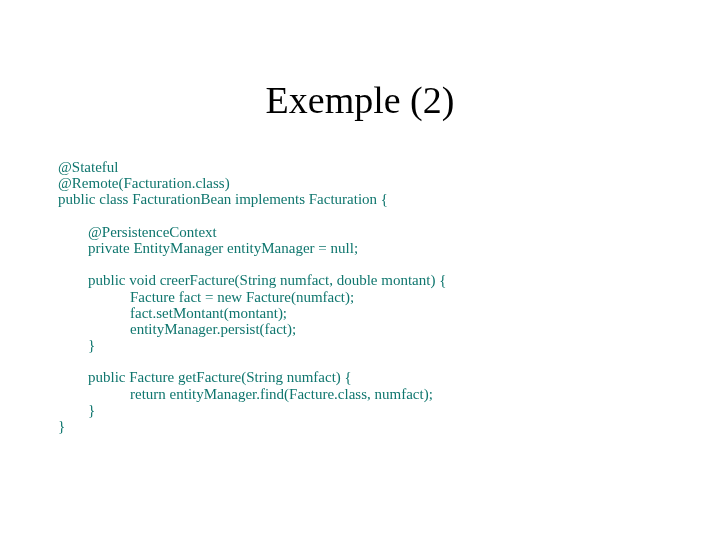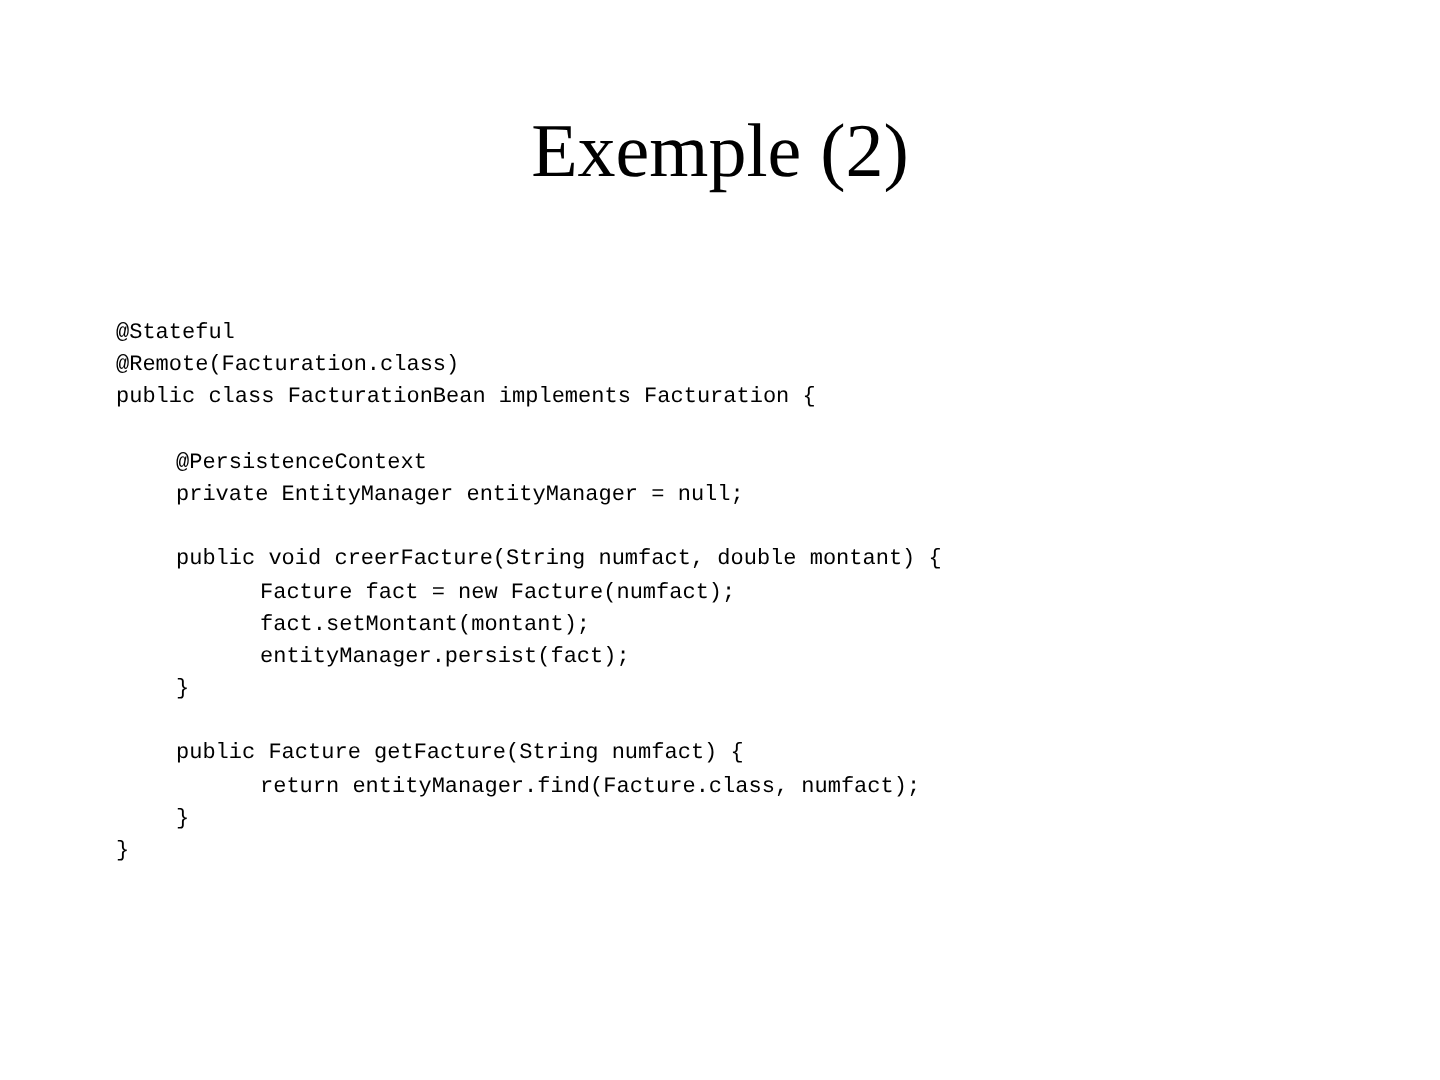--- a/index.html
+++ b/index.html
@@ -19,40 +19,40 @@
     position: absolute;
     left: 0;
     top: 0;
     width: 720px;
     height: 540px;
     background: #ffffff;
   }
   .slide-title {
     position: absolute;
     left: 0;
-    top: 54px;
+    top: 78px;
     width: 720px;
     text-align: center;
     font-family: "Liberation Serif", "DejaVu Serif", serif;
     font-size: 38px;
     line-height: 44px;
     font-weight: normal;
     color: #000000;
     letter-spacing: 0px;
     white-space: nowrap;
   }
   .code-block {
     position: absolute;
     left: 58px;
     top: 159px;
     width: 640px;
-    font-family: Liberation Mono, monospace;
-    font-size: 11px;
+    font-family: Liberation Serif, serif;
+    font-size: 15px;
     line-height: 16.2px;
-    color: #000000;
+    color: #0f766e;
     white-space: pre;
   }
   .code-line {
     display: block;
     height: 16.2px;
     white-space: pre;
   }
   .code-line.blank {
     height: 16.2px;
   }

